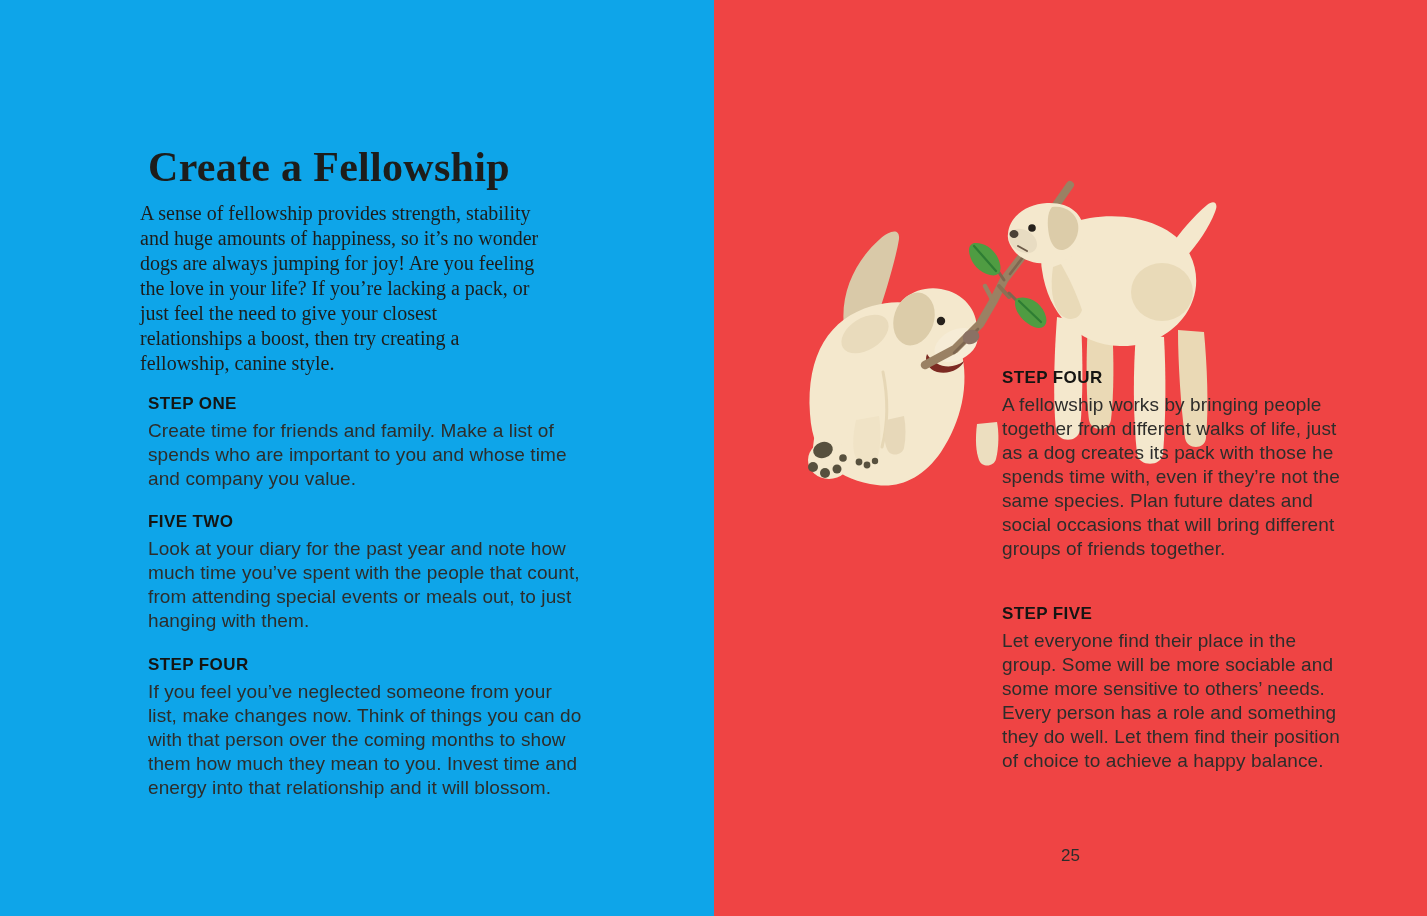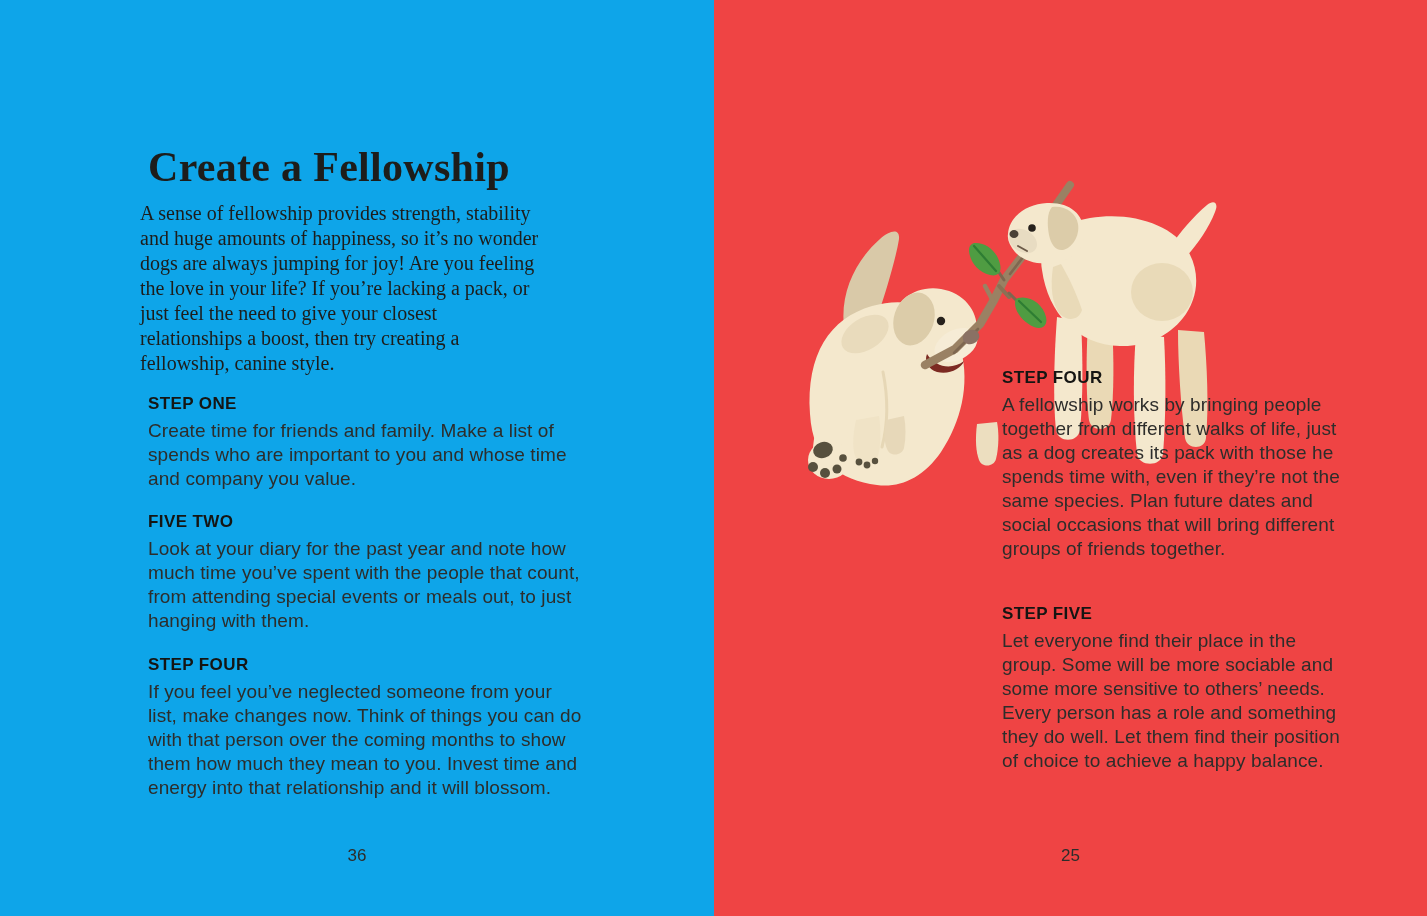--- a/index.html
+++ b/index.html
@@ -54,21 +54,20 @@
     </div>
     <div class="step step-l" style="top:512px">
       <h3>FIVE TWO</h3>
       <p>Look at your diary for the past year and note how much time you’ve spent with the people that count, from attending special events or meals out, to just hanging with them.</p>
     </div>
     <div class="step step-l" style="top:655px">
       <h3>STEP FOUR</h3>
       <p>If you feel you’ve neglected someone from your list, make changes now. Think of things you can do with that person over the coming months to show them how much they mean to you. Invest time and energy into that relationship and it will blossom.</p>
     </div>
 
-    <div class="pagenum">36</div>
   </section>
 
   <section class="page page-right">
 
     <svg class="illo" viewBox="0 0 460 320" aria-hidden="true">
 
       <g>
         <path d="M64 155 C60 120 76 88 100 67 C110 58 120 56 119 67 C116 86 106 120 95 152 C89 168 82 174 74 169 C68 165 65 161 64 155 Z" fill="#d9c9a8"></path>
         <path d="M197 252 C195 268 196 280 199 288 C202 296 214 295 216 287 C219 275 219 260 217 250 Z" fill="#ecdebf"></path>
         <path d="M30 242 C26 182 50 146 92 134 C136 121 172 142 181 178 C190 213 181 250 161 280 C143 306 120 316 97 313 C60 308 33 290 30 242 Z" fill="#f4e8cd"></path>

